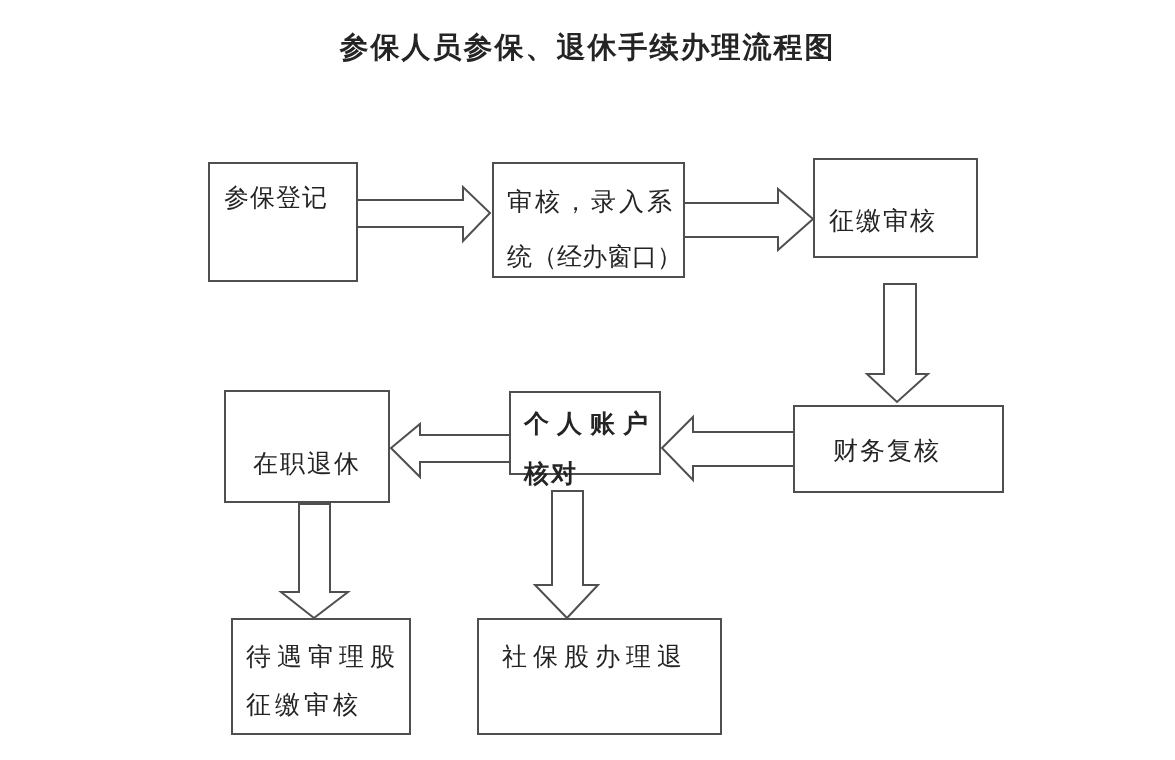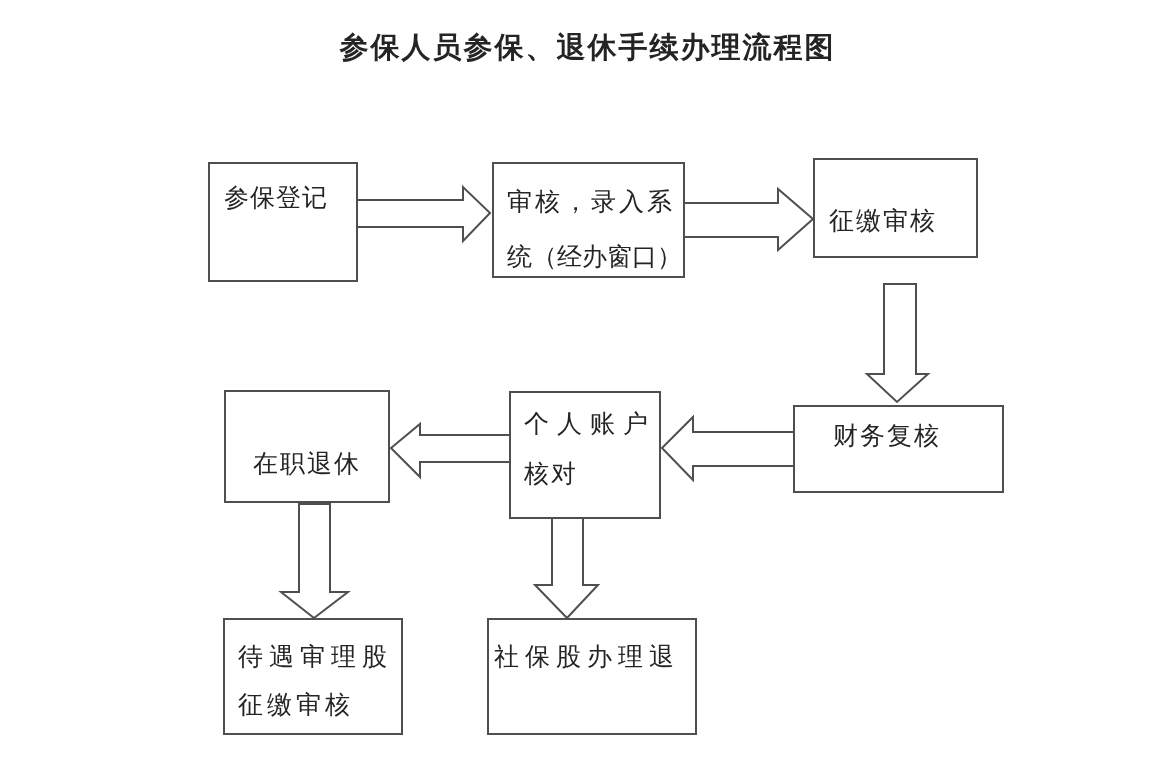--- a/index.html
+++ b/index.html
@@ -81,35 +81,35 @@
   </div>
 
   <div class="node" style="left:208px; top:162px; width:150px; height:120px; padding:18px 0 0 14px;">
     <div class="line" style="letter-spacing:1px;">参保登记</div>
   </div>
 
   <div class="node" style="left:813px; top:158px; width:165px; height:100px; padding:45px 0 0 14px;">
     <div class="line" style="letter-spacing:2px;">征缴审核</div>
   </div>
 
-  <div class="node" style="left:793px; top:405px; width:211px; height:88px; padding:13px 0 0 38px;">
+  <div class="node" style="left:793px; top:405px; width:211px; height:88px; padding:28px 0 0 38px;">
     <div class="line" style="letter-spacing:2px;">财务复核</div>
   </div>
 
-  <div class="node" style="left:509px; top:391px; width:152px; height:128px; padding:15px 0 0 13px;">
+  <div class="node" style="left:509px; top:391px; width:152px; height:84px; padding:15px 0 0 13px;font-weight:bold;">
     <div class="line" style="letter-spacing:8px;">个人账户</div>
     <div class="line" style="margin-top:20px; letter-spacing:2px;">核对</div>
   </div>
 
   <div class="node" style="left:224px; top:390px; width:166px; height:113px; padding:56px 14px 0 27px;">
     <div class="line" style="letter-spacing:2px;">在职退休</div>
   </div>
 
-  <div class="node" style="left:223px; top:618px; width:180px; height:117px; padding:21px 16px 0 13px;">
+  <div class="node" style="left:231px; top:618px; width:180px; height:117px; padding:21px 16px 0 13px;">
     <div class="line" style="letter-spacing:6px;">待遇审理股</div>
     <div class="line" style="margin-top:18px; letter-spacing:4px;">征缴审核</div>
   </div>
 
-  <div class="node" style="left:487px; top:618px; width:210px; height:117px; padding:21px 0 0 5px;">
+  <div class="node" style="left:477px; top:618px; width:245px; height:117px; padding:21px 0 0 23px;">
     <div class="line" style="letter-spacing:6px;">社保股办理退</div>
   </div>
 
 </div>
 
 </body></html>

